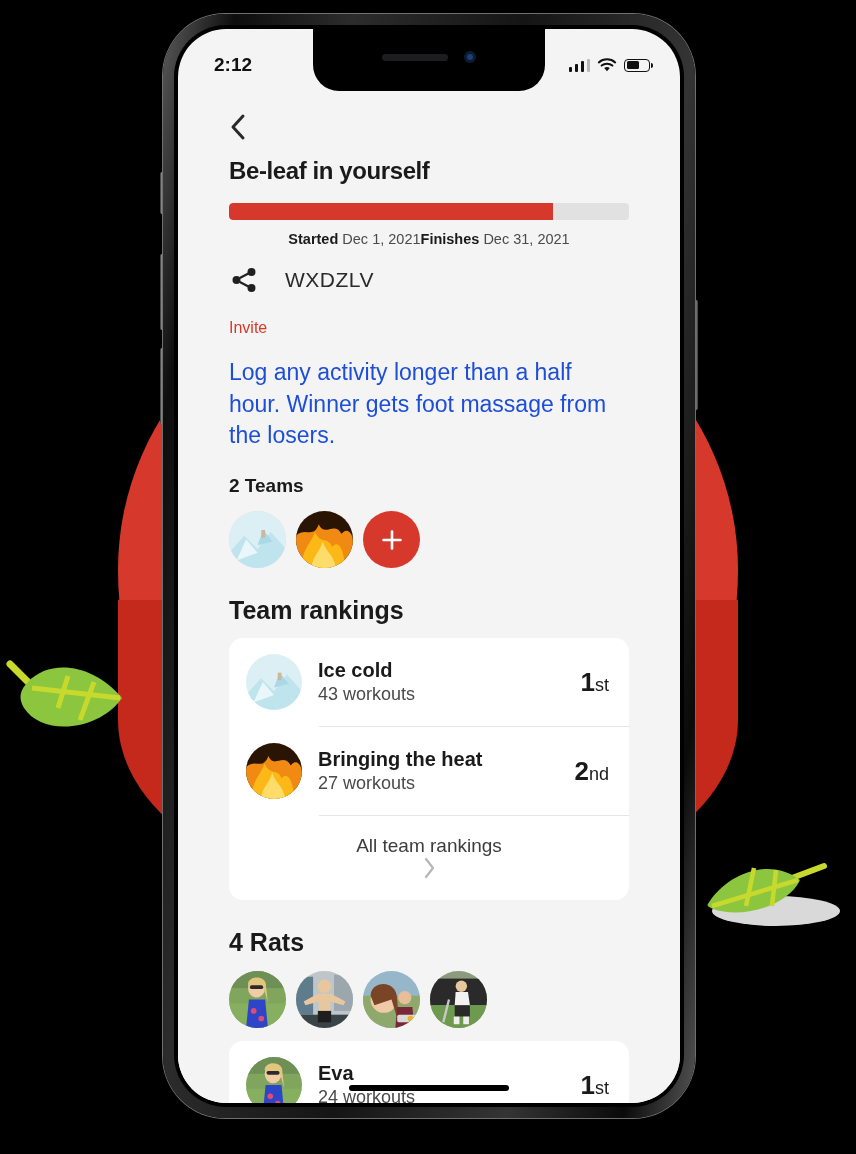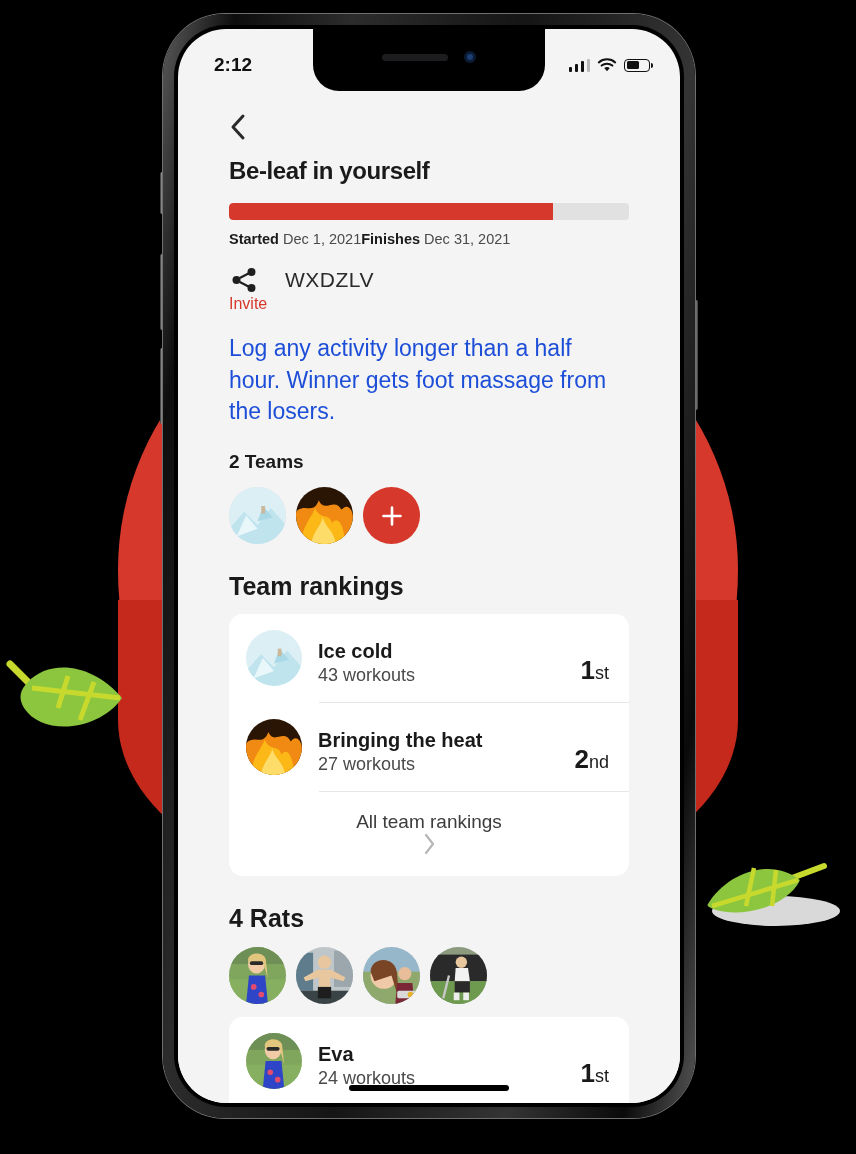--- a/index.html
+++ b/index.html
@@ -208,36 +208,36 @@
     height: 17px;
     background: #E1E1E1;
     border-radius: 4px;
     overflow: hidden;
   }
   .progress-fill { height: 100%; background: #D6392B; border-radius: 4px 0 0 4px; }
 
   .dates {
     margin-top: 11px;
     display: flex;
-    justify-content: flex-start;
+    justify-content: center;
     font-size: 14.5px;
     color: #4A4A4A;
   }
   .dates b { color: #1A1A1A; }
 
   .coderow {
     margin-top: 18px;
     display: flex;
     align-items: center;
     gap: 26px;
   }
   .code { font-size: 21px; color: #2A2A2A; letter-spacing: 0.5px; }
 
   .invite {
-    margin-top: 0;
+    margin-top: 24px;
     font-size: 16px;
     color: #D6392B;
   }
 
   .desc {
     margin-top: 20px;
     font-size: 23px;
     line-height: 1.38;
     color: #1d4ed8;
   }
@@ -282,21 +282,21 @@
 
   .card {
     margin-top: 13px;
     background: #FFFFFF;
     border-radius: 14px;
     overflow: hidden;
   }
 
   .rank-row {
     display: flex;
-    align-items: flex-end;
+    align-items: center;
     padding: 16px 20px 16px 17px;
     gap: 16px;
   }
   .rank-av { width: 56px; height: 56px; border-radius: 50%; overflow: hidden; flex: 0 0 auto; }
   .rank-av svg { display:block; width:100%; height:100%; }
   .rank-mid { flex: 1 1 auto; min-width: 0; }
   .rank-name { font-size: 20px; font-weight: bold; color: #1A1A1A; }
   .rank-sub  { font-size: 18px; color: #4A4A4A; margin-top: 2px; }
   .rank-place { font-size: 18px; color: #1A1A1A; white-space: nowrap; }
   .rank-place b { font-size: 26px; font-weight: bold; }

